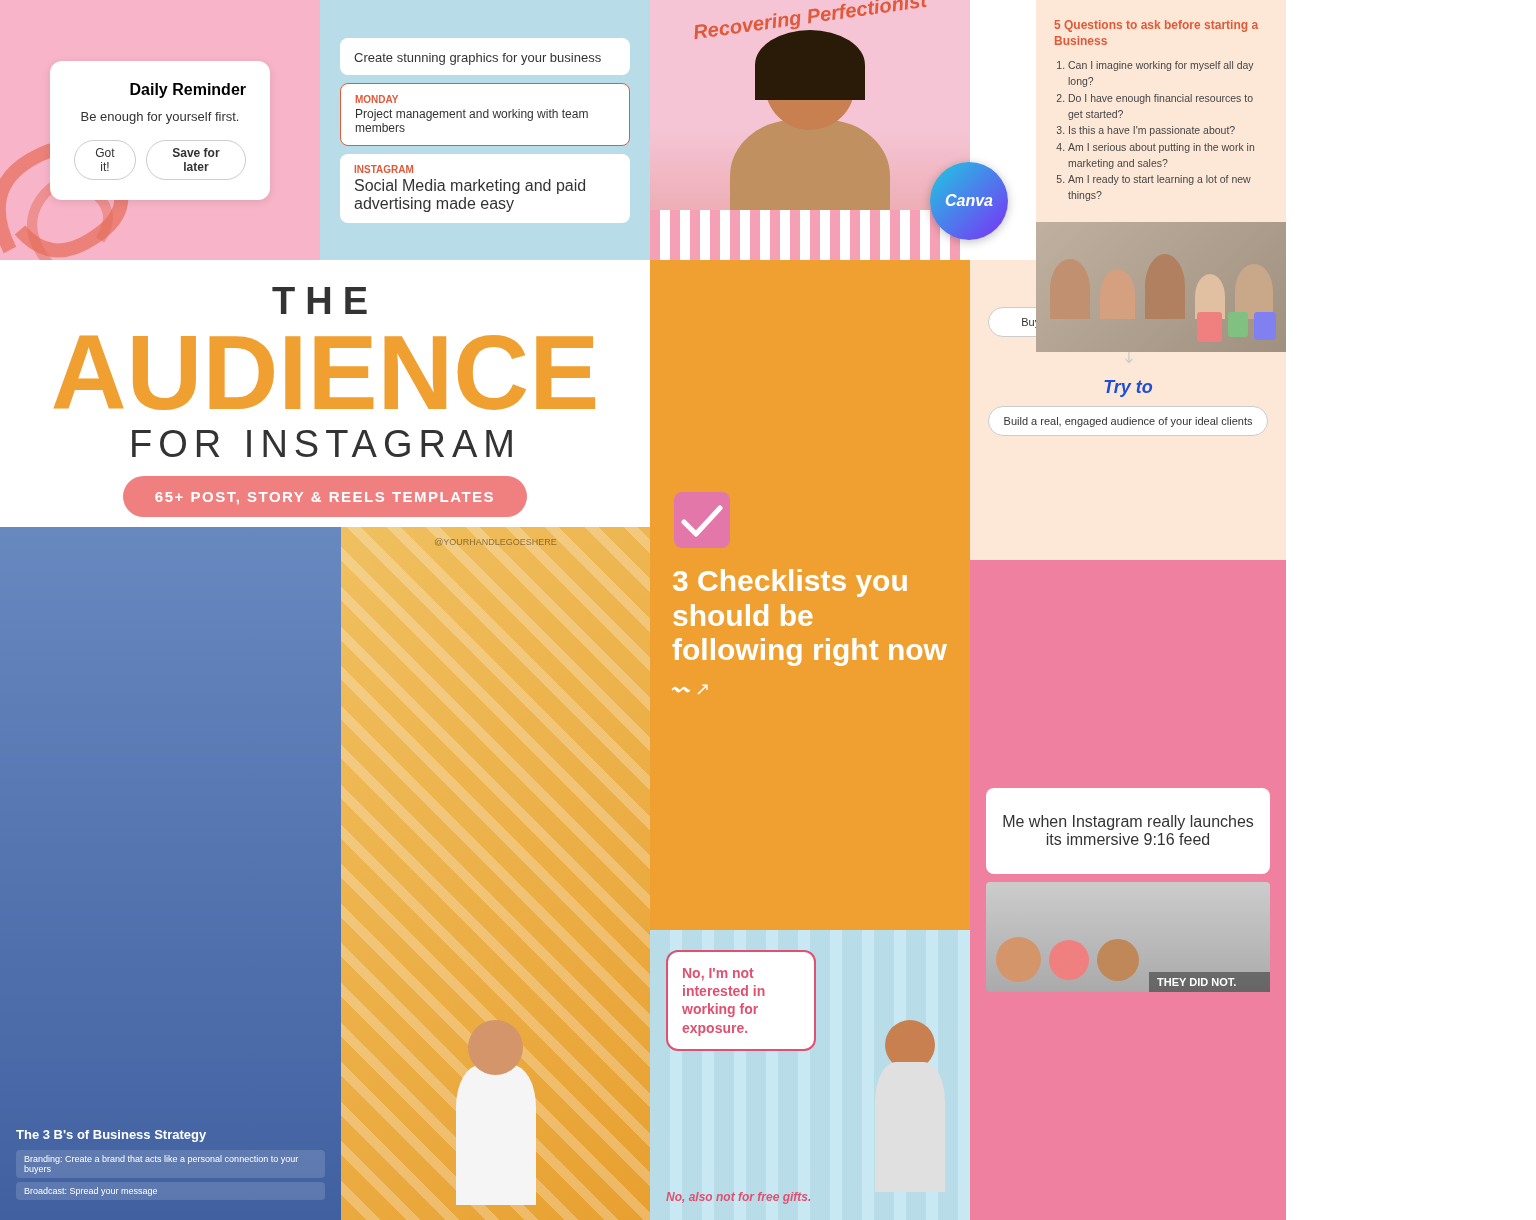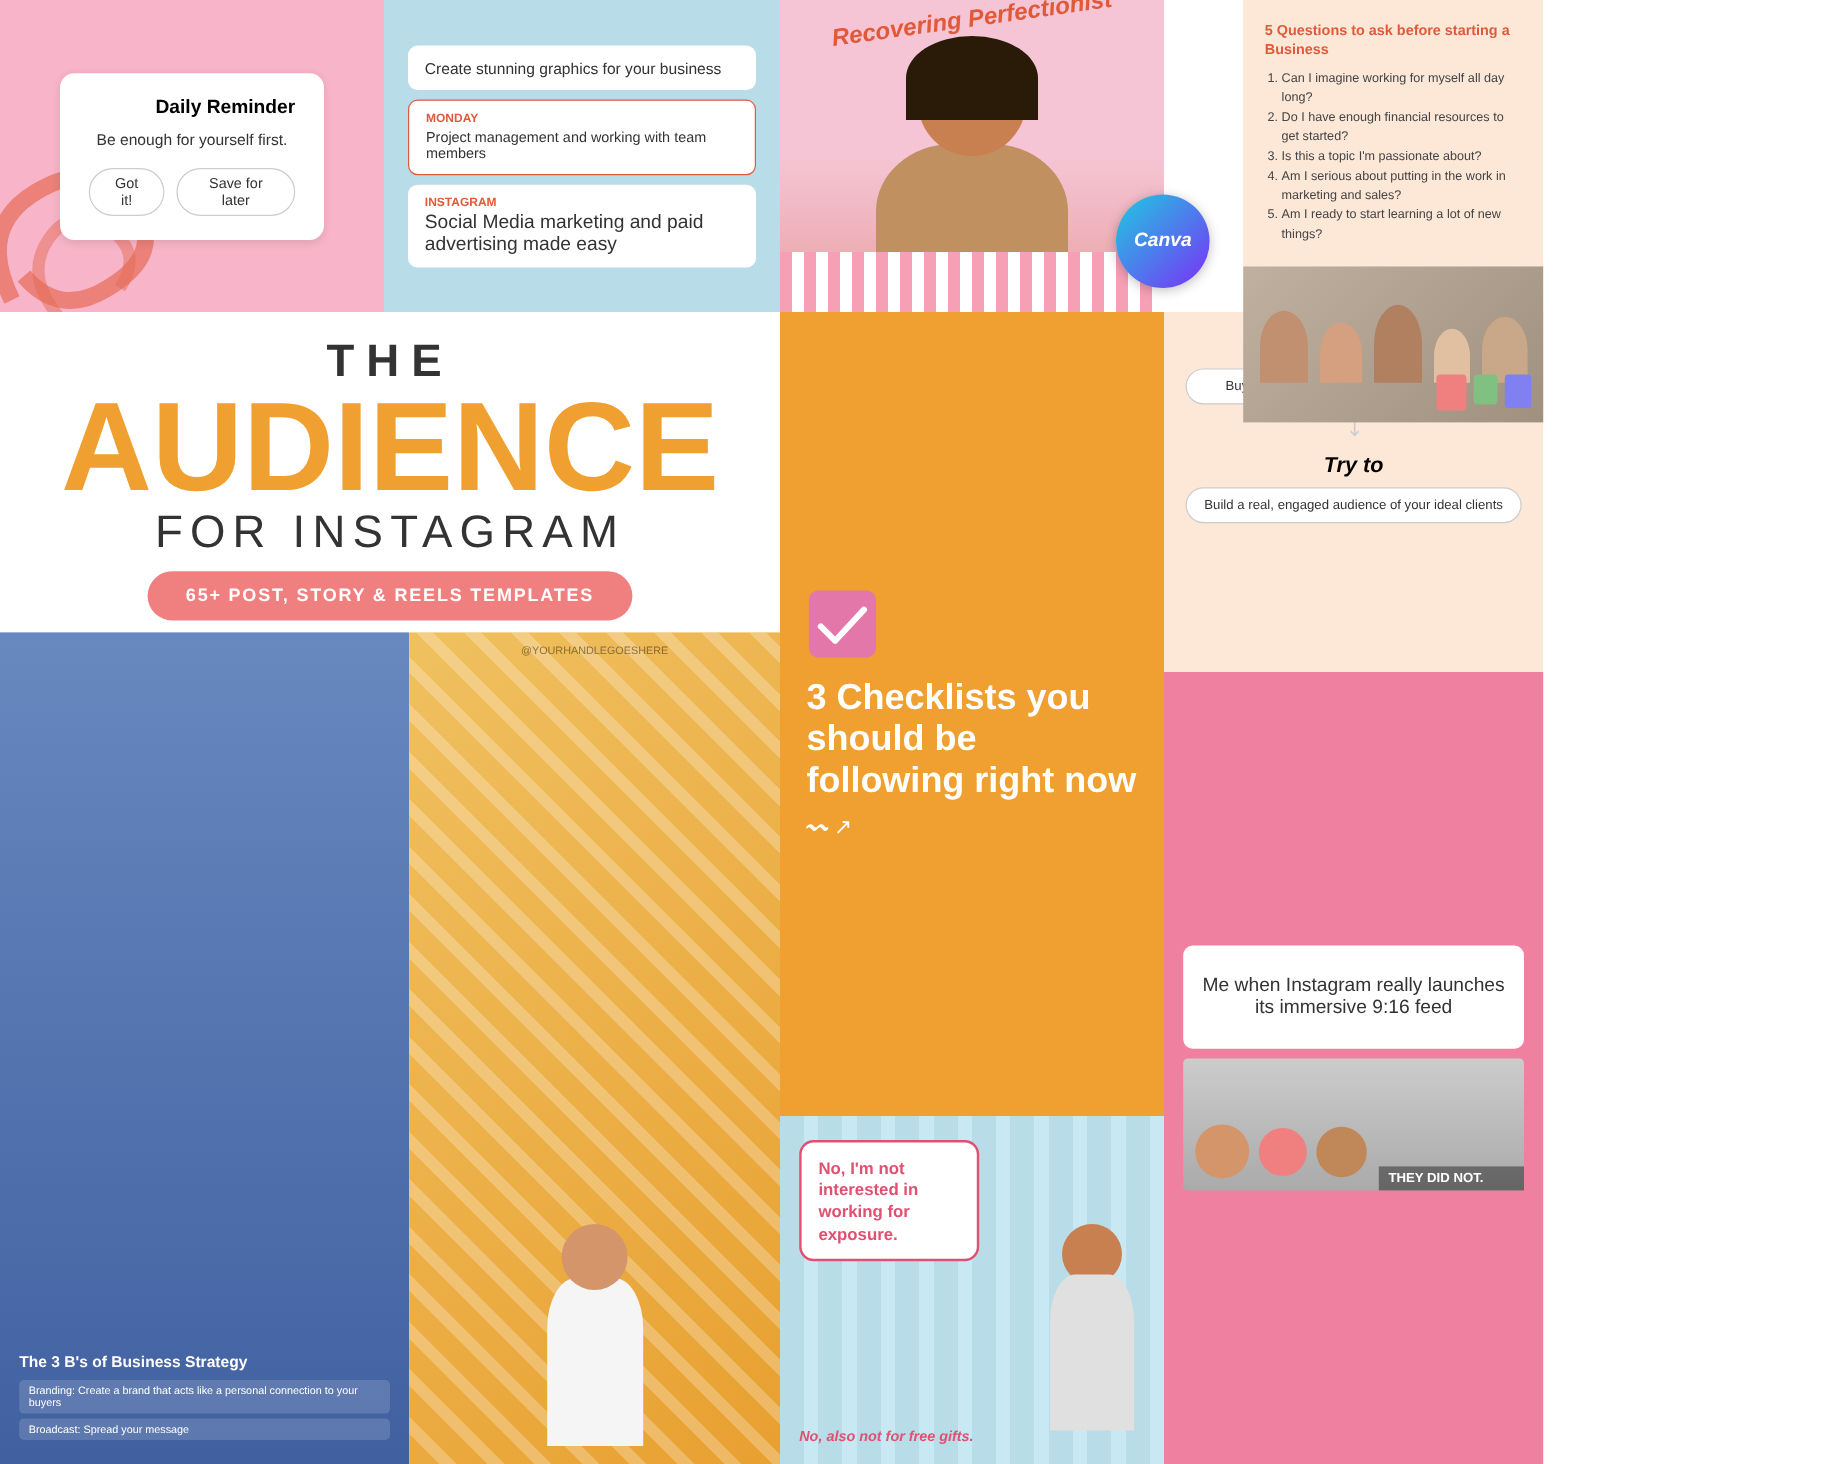--- a/index.html
+++ b/index.html
@@ -52,20 +52,21 @@
     }
 
     .btn-save {
       background: white;
       border: 1.5px solid #ccc;
       border-radius: 20px;
       padding: 5px 16px;
       font-size: 12px;
       cursor: pointer;
       color: #333;
+      font-weight: bold;
     }
 
     .whole-page {
       width: 1536px;
       min-height: 1220px;
       display: flex;
       flex-direction: column;
     }
 
     .top-section {
@@ -290,21 +291,21 @@
       padding: 8px 14px;
       font-size: 11px;
       color: #333;
       text-align: center;
       margin-bottom: 6px;
     }
 
     .try-to-heading {
       font-size: 18px;
       font-weight: bold;
-      color: #000000;
+      color: #1d4ed8;
       font-style: italic;
       text-align: center;
       margin: 8px 0;
     }
 
     .panel-pink-bottom {
       background: #f080a0;
       flex: 1;
       display: flex;
       flex-direction: column;
@@ -586,21 +587,21 @@
       </div>
     </div>
 
     <div class="far-right-full">
 
       <div class="panel-questions" style="padding:18px;">
         <div class="questions-heading">5 Questions to ask before starting a Business</div>
         <ol class="questions-ol">
           <li>Can I imagine working for myself all day long?</li>
           <li>Do I have enough financial resources to get started?</li>
-          <li>Is this a topic I'm passionate about?</li>
+          <li>Is this a have I'm passionate about?</li>
           <li>Am I serious about putting in the work in marketing and sales?</li>
           <li>Am I ready to start learning a lot of new things?</li>
         </ol>
       </div>
 
       <div class="panel-photo-people" style="height:130px;overflow:hidden;position:relative;">
 
         <div style="display:flex;gap:10px;align-items:flex-end;padding:10px;">
           <div style="width:40px;height:60px;background:#c09070;border-radius:50% 50% 0 0;"></div>
           <div style="width:35px;height:50px;background:#d4a080;border-radius:50% 50% 0 0;"></div>

